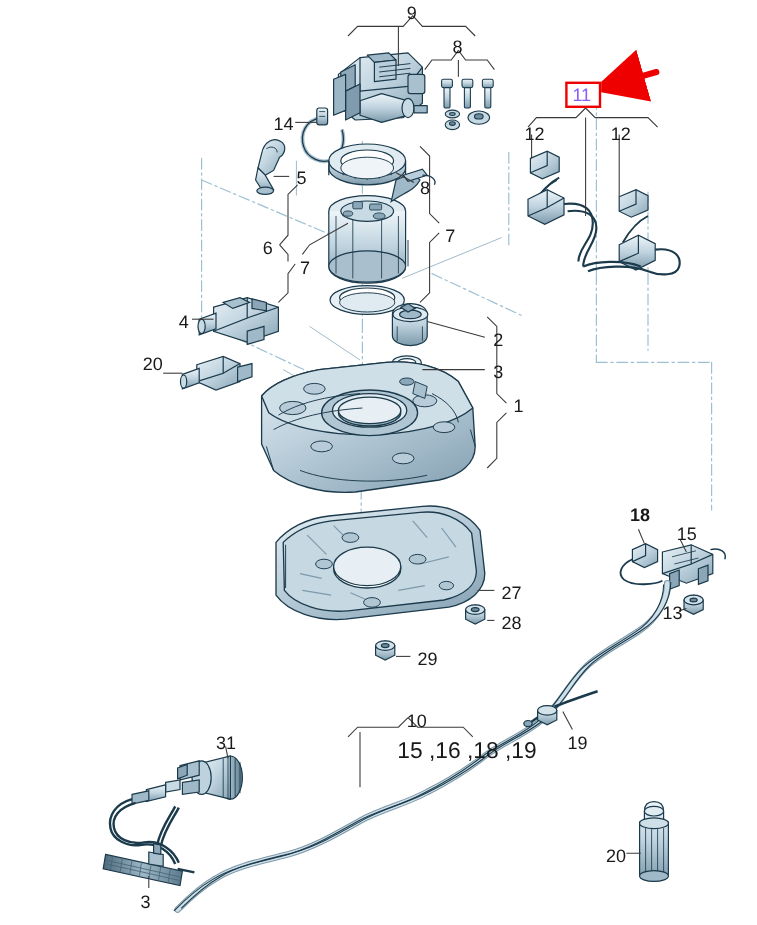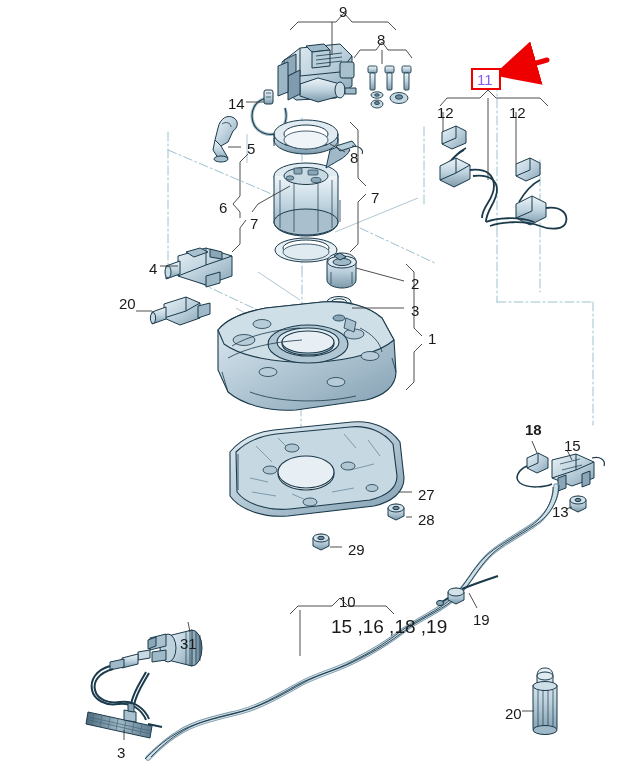--- a/index.html
+++ b/index.html
@@ -483,18 +483,18 @@
       <div class="lbl" style="left: 428px; top: 331px;">1</div>
       <div class="lbl" style="left: 525px; top: 422px; font-weight: bold;">18</div>
       <div class="lbl" style="left: 564px; top: 438px;">15</div>
       <div class="lbl" style="left: 418px; top: 487px;">27</div>
       <div class="lbl" style="left: 552px; top: 504px;">13</div>
       <div class="lbl" style="left: 418px; top: 512px; text-align: center;">28</div>
       <div class="lbl" style="left: 348px; top: 542px;">29</div>
       <div class="lbl" style="left: 339px; top: 594px;">10</div>
       <div class="lbl sm" style="left: 331px; top: 617px;">15 ,16 ,18 ,19</div>
       <div class="lbl" style="left: 473px; top: 612px;">19</div>
-      <div class="lbl" style="left: 180px; top: 612px; margin-top: 24px;">31</div>
+      <div class="lbl" style="left: 180px; top: 612px;">31</div>
       <div class="lbl" style="left: 505px; top: 706px;">20</div>
       <div class="lbl" style="left: 117px; top: 745px;">3</div>
     </div>
 
 </div>
 
 </body></html>

